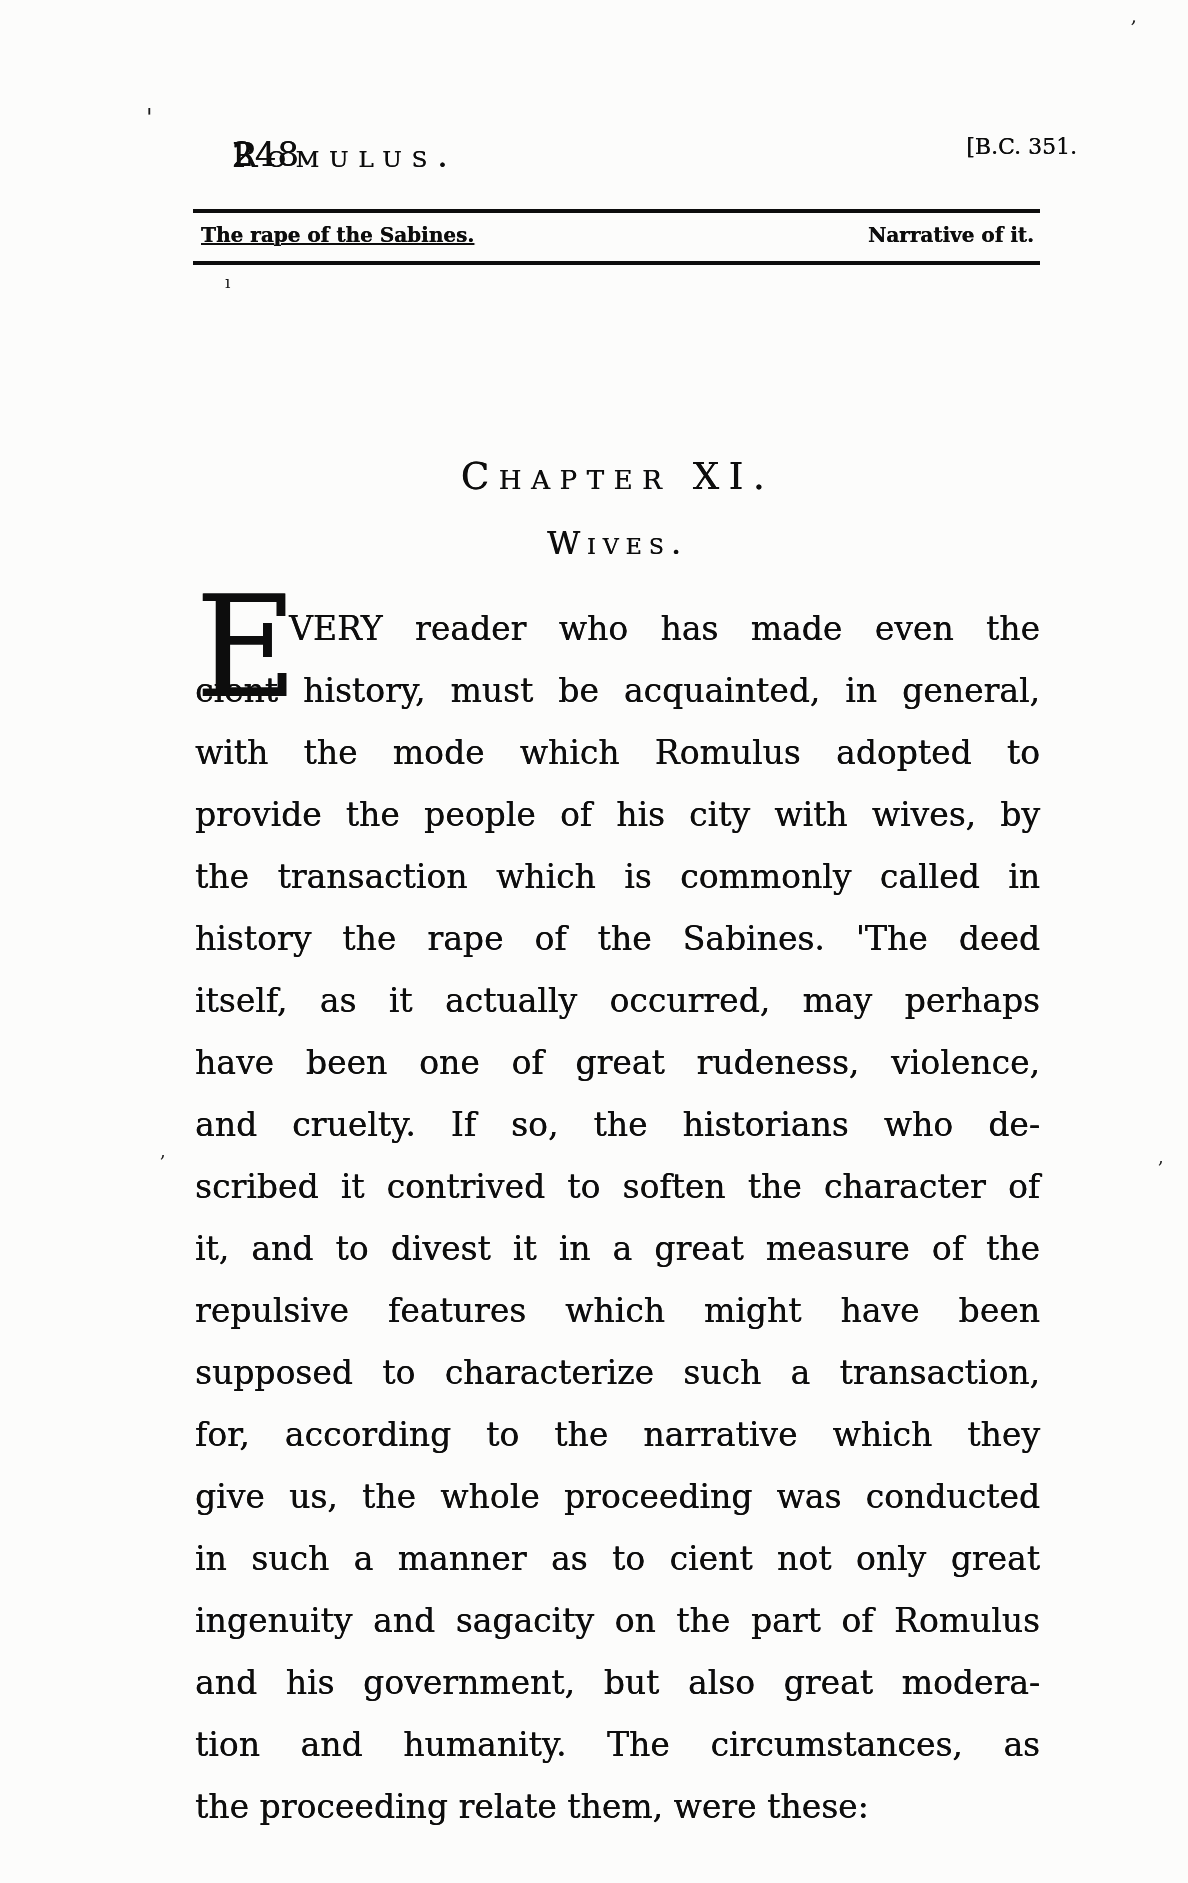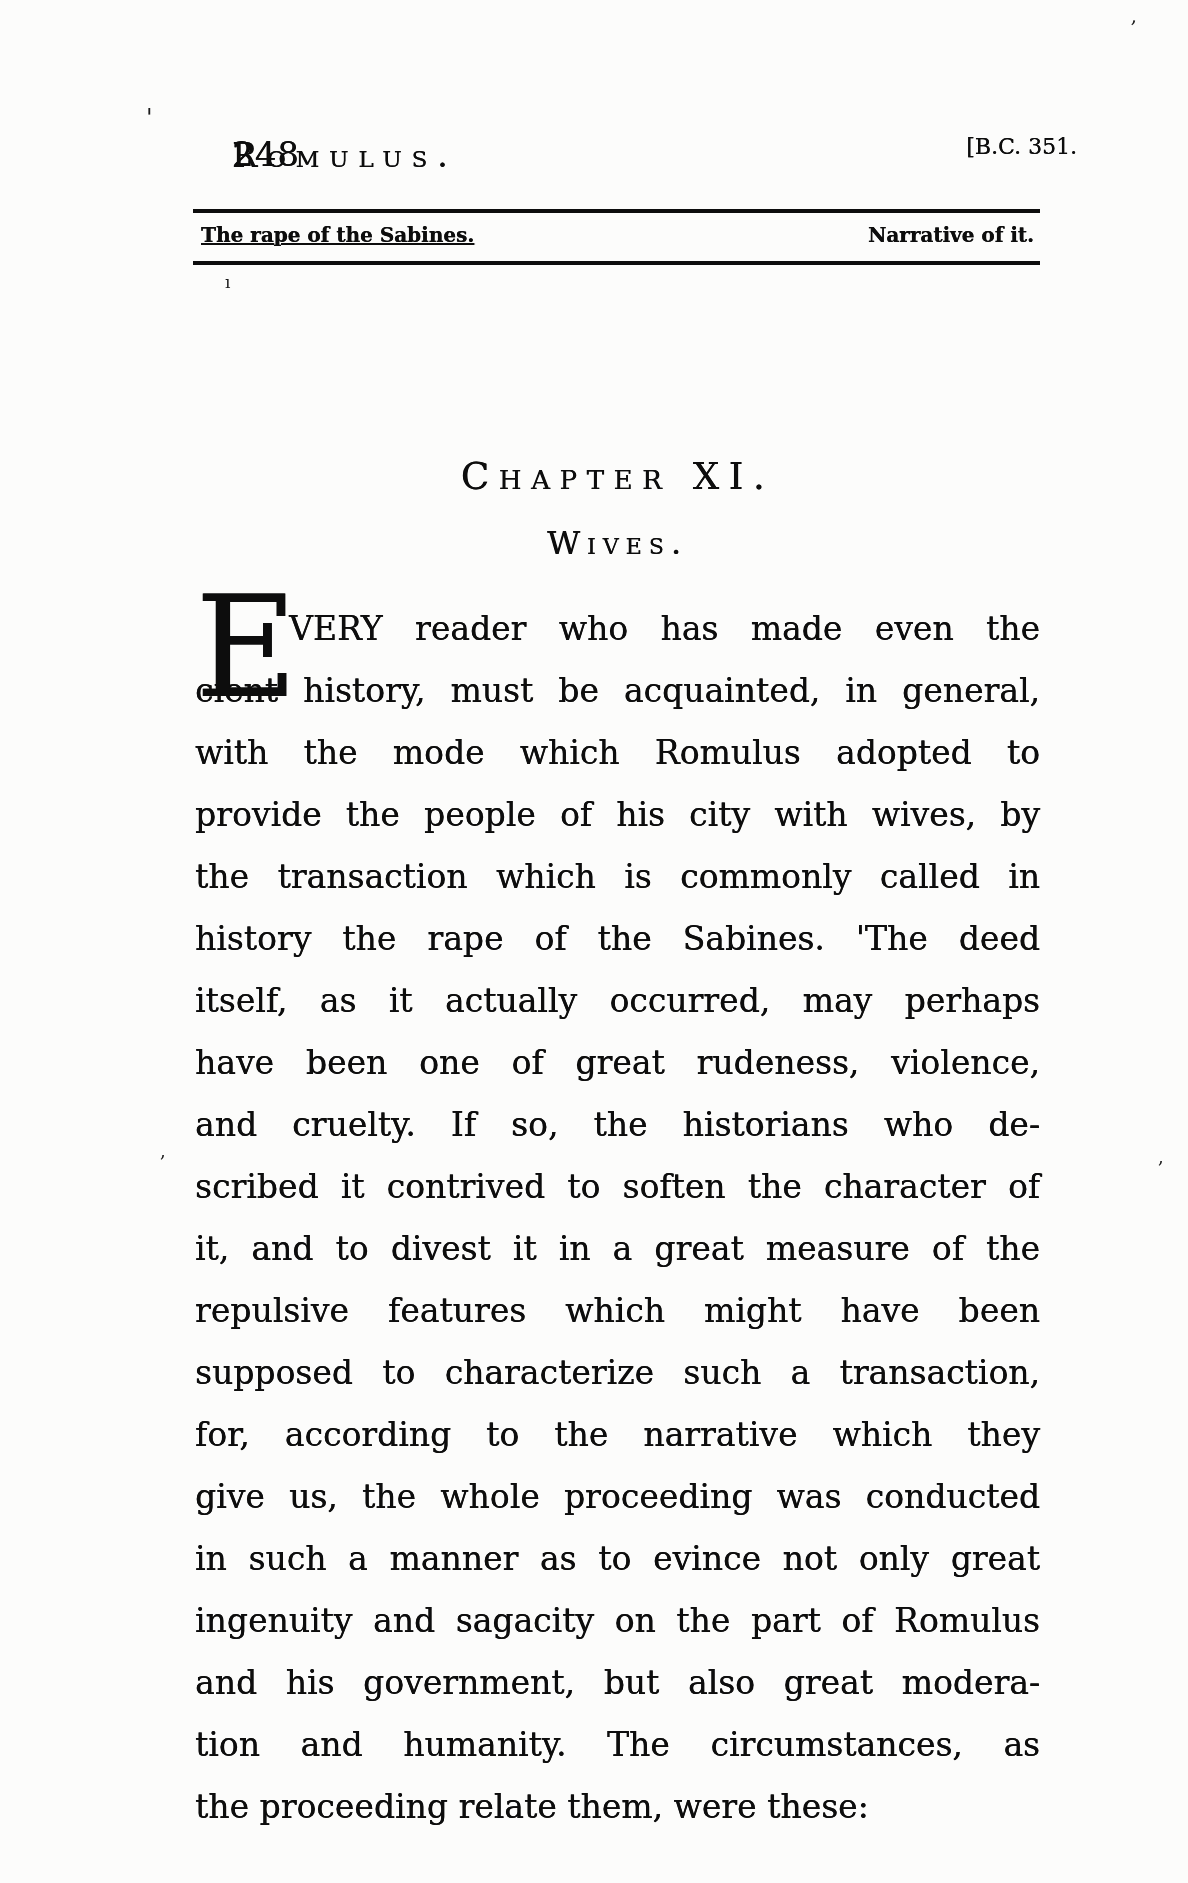--- a/index.html
+++ b/index.html
@@ -115,21 +115,21 @@
     <div class="bline">history the rape of the Sabines. 'The deed</div>
     <div class="bline">itself, as it actually occurred, may perhaps</div>
     <div class="bline">have been one of great rudeness, violence,</div>
     <div class="bline">and cruelty. If so, the historians who de-</div>
     <div class="bline">scribed it contrived to soften the character of</div>
     <div class="bline">it, and to divest it in a great measure of the</div>
     <div class="bline">repulsive features which might have been</div>
     <div class="bline">supposed to characterize such a transaction,</div>
     <div class="bline">for, according to the narrative which they</div>
     <div class="bline">give us, the whole proceeding was conducted</div>
-    <div class="bline">in such a manner as to evince not only great</div>
+    <div class="bline">in such a manner as to cient not only great</div>
     <div class="bline">ingenuity and sagacity on the part of Romulus</div>
     <div class="bline">and his government, but also great modera-</div>
     <div class="bline">tion and humanity. The circumstances, as</div>
     <div class="bline last">the proceeding relate them, were these:</div>
   </div>
 
   <span class="artifact a-top-left">'</span>
   <span class="artifact a-top-right">ʼ</span>
   <span class="artifact a-below-rule">ı</span>
   <span class="artifact a-left-margin">,</span>

